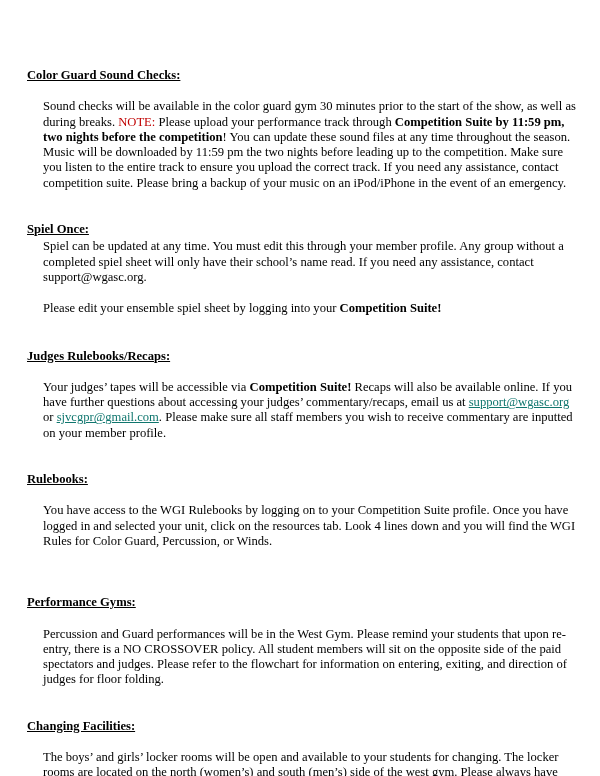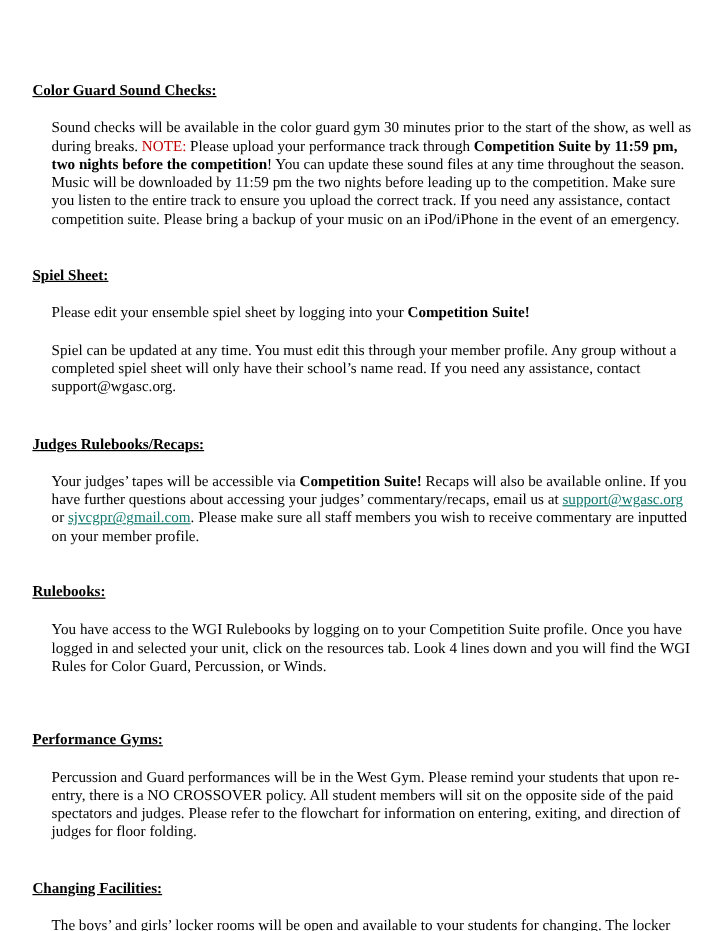--- a/index.html
+++ b/index.html
@@ -24,23 +24,23 @@
 <div class="page">
 
   <div class="section">
     <span class="heading">Color Guard Sound Checks:</span>
     <span class="para"><span>Sound checks will be available in the color guard gym 30 minutes prior to the start of the show, as well as during breaks. </span><span class="red">NOTE:</span><span> Please upload your performance track through </span><b>Competition Suite by 11:59 pm, two nights before the competition</b><span>! You can update these sound files at any time throughout the season. Music will be downloaded by 11:59 pm the two nights before leading up to the competition. Make sure you listen to the entire track to ensure you upload the correct track. If you need any assistance, contact competition suite. Please bring a backup of your music on an iPod/iPhone in the event of an emergency.</span></span>
   </div>
 
   <div style="height:15px"></div>
 
   <div class="section">
-    <span class="heading">Spiel Sheet:</span>
+    <span class="heading">Spiel Once:</span>
+    <span class="para" style="margin-top:2px">Spiel can be updated at any time. You must edit this through your member profile. Any group without a completed spiel sheet will only have their school’s name read. If you need any assistance, contact support@wgasc.org.</span>
     <span class="para"><span>Please edit your ensemble spiel sheet by logging into your </span><b>Competition Suite!</b></span>
-    <span class="para" style="margin-top:2px">Spiel can be updated at any time. You must edit this through your member profile. Any group without a completed spiel sheet will only have their school’s name read. If you need any assistance, contact support@wgasc.org.</span>
   </div>
 
   <div style="height:16px"></div>
 
   <div class="section">
     <span class="heading">Judges Rulebooks/Recaps:</span>
     <span class="para"><span>Your judges’ tapes will be accessible via </span><b>Competition Suite!</b><span> Recaps will also be available online. If you have further questions about accessing your judges’ commentary/recaps, email us at </span><a class="link">support@wgasc.org</a><span> or </span><a class="link">sjvcgpr@gmail.com</a><span>. Please make sure all staff members you wish to receive commentary are inputted on your member profile.</span></span>
   </div>
 
   <div style="height:15px"></div>

